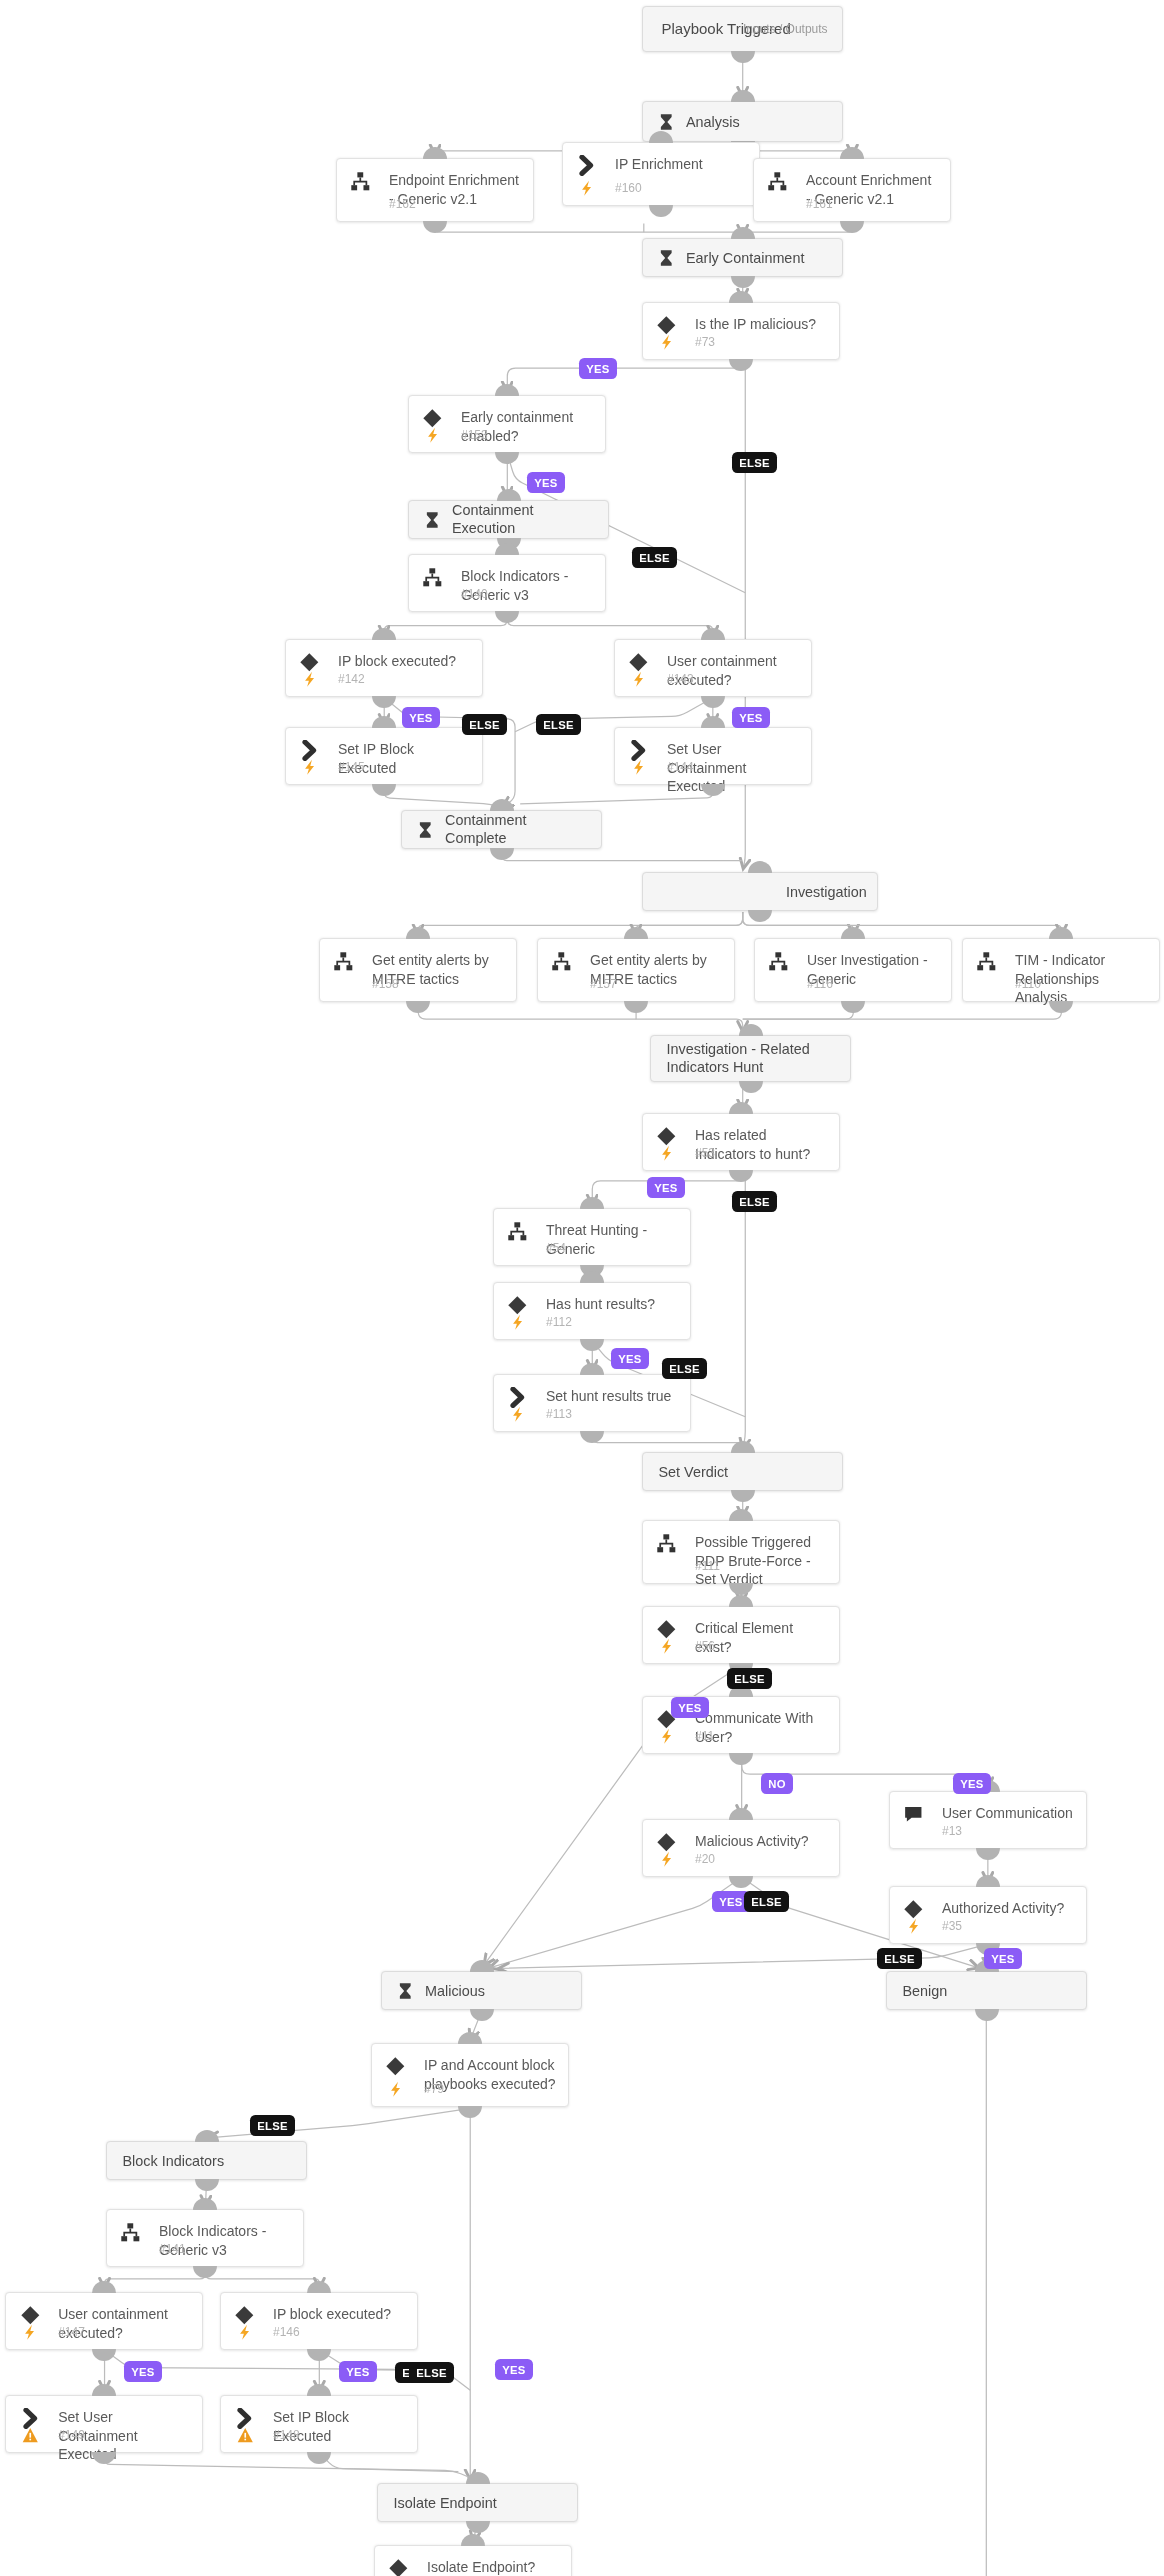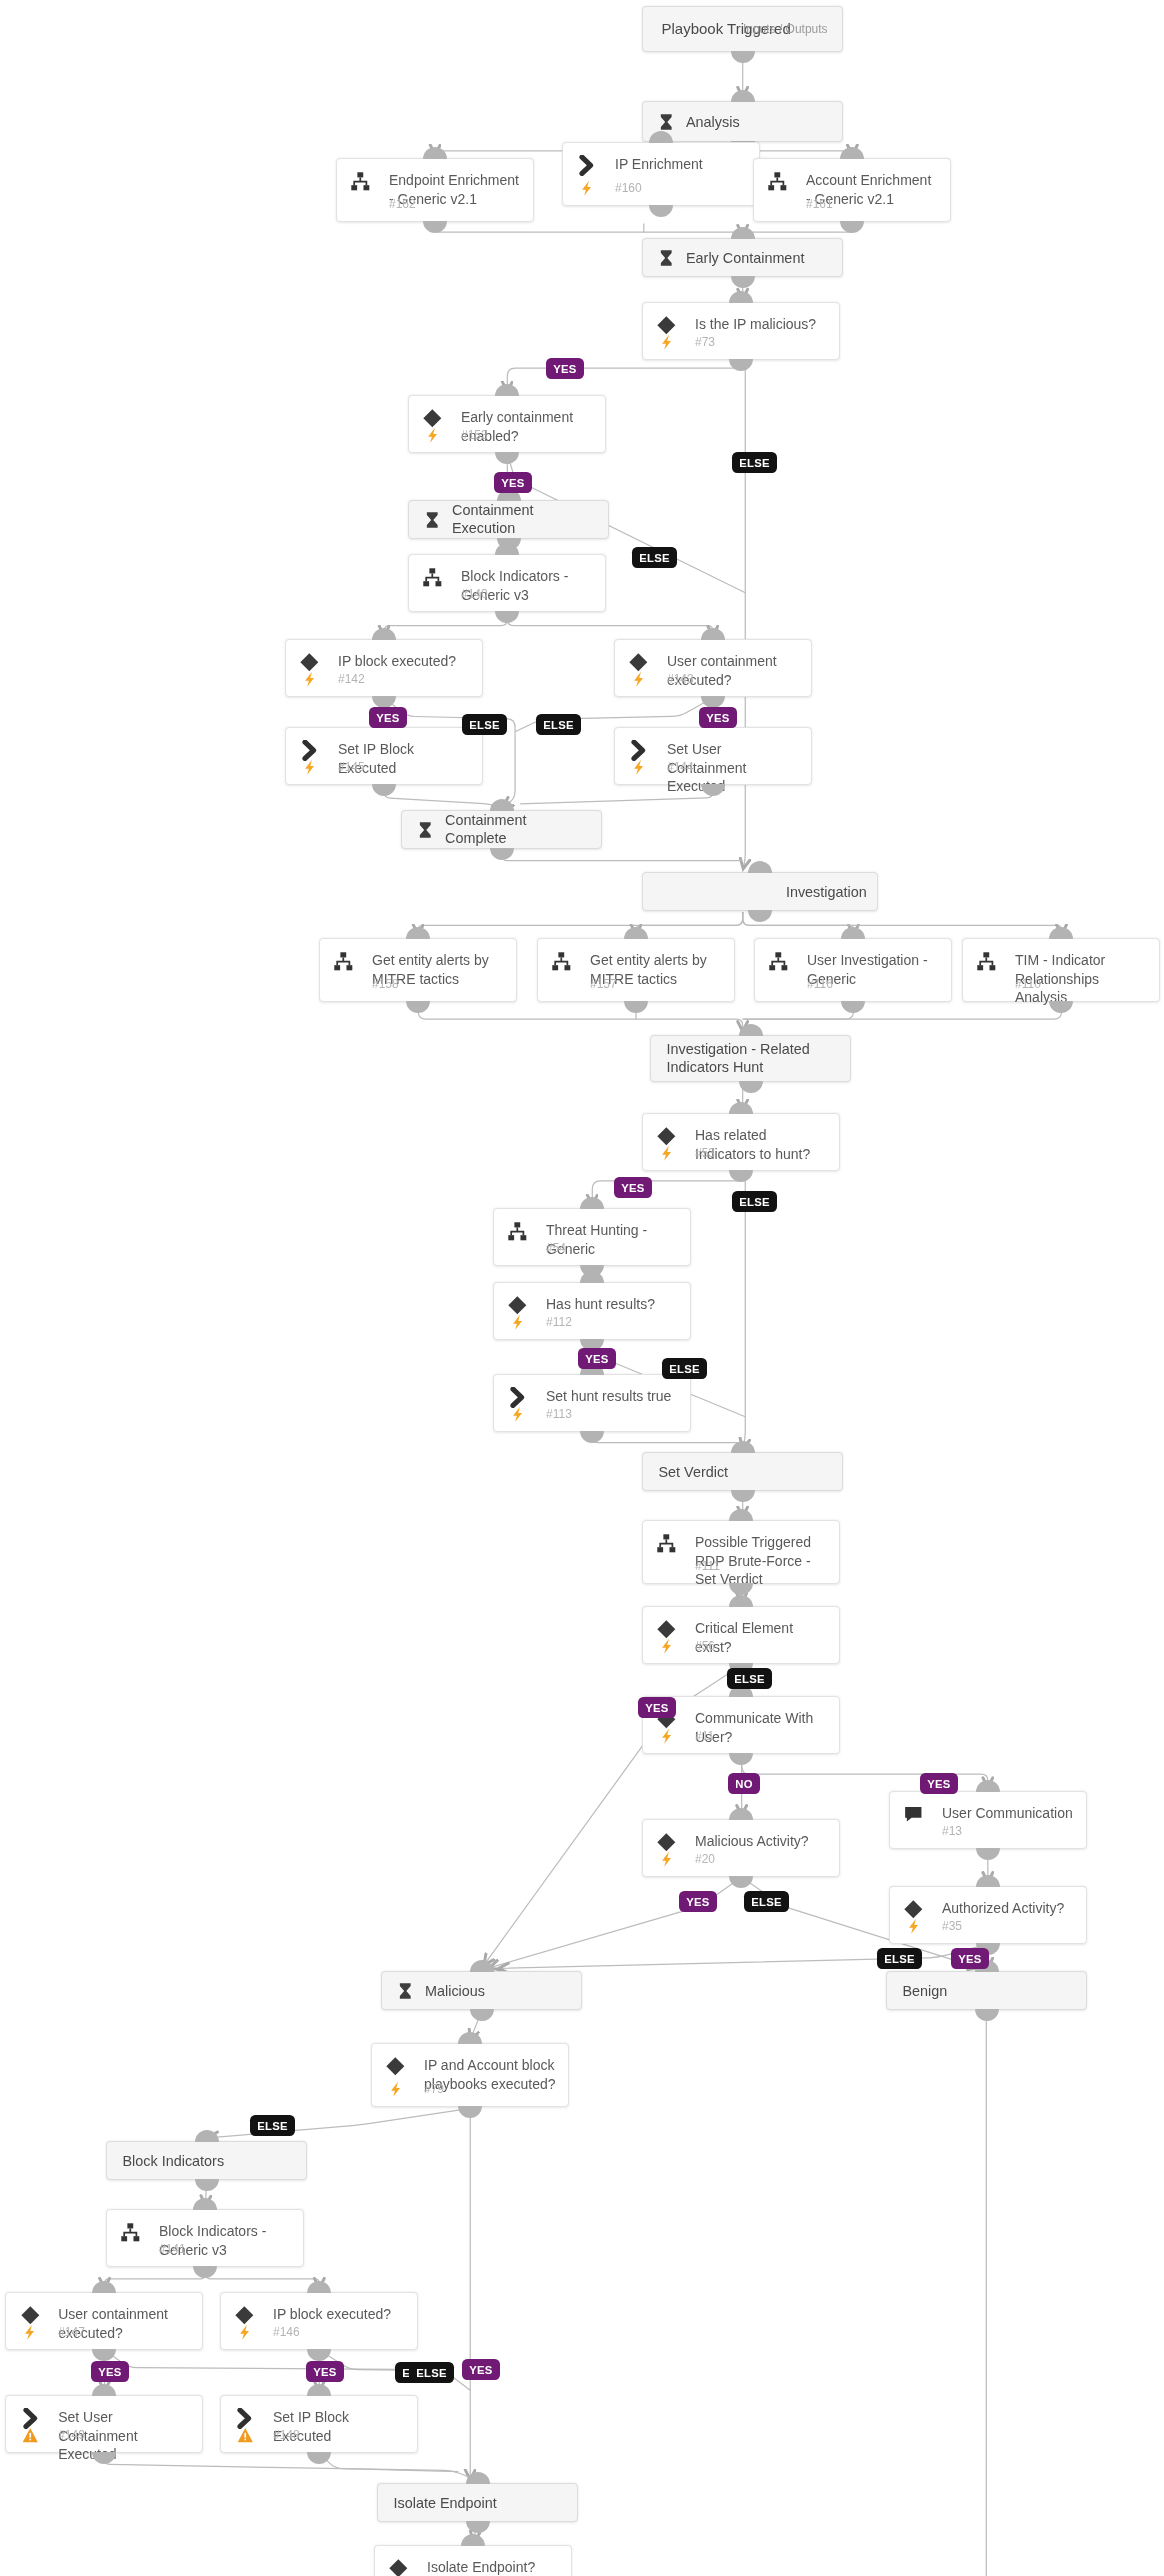--- a/index.html
+++ b/index.html
@@ -18,21 +18,21 @@
   .node .num{position:absolute;left:52px;bottom:10.3px;font-size:12px;color:#b4b4b4;}
   .node .main-icon{position:absolute;left:13.4px;top:12.4px;width:20.6px;height:20.6px;}
   .node.section .main-icon{top:50%;transform:translateY(-50%);left:14.4px;width:18.5px;height:18.5px;}
   .node .status-icon{position:absolute;left:15.5px;bottom:8.2px;width:16.5px;height:16.5px;}
   .icon svg{width:100%;height:100%;display:block;}
   .port{position:absolute;left:50%;width:24px;height:12px;background:#b3b3b3;transform:translateX(-50%);z-index:2;}
   .port-top{top:-12px;border-radius:12px 12px 0 0;}
   .port-bottom{bottom:-12px;border-radius:0 0 12px 12px;}
   .clabel{position:absolute;z-index:4;color:#ffffff;font-size:11.3px;font-weight:bold;letter-spacing:0.3px;
           padding:4.6px 7.2px;border-radius:5.2px;white-space:nowrap;}
-  .clabel.gray{background:#701a75;}
+  .clabel.gray{background:#8b5cf6;margin-left:33px;}
   .clabel.black{background:#121212;}
 </style>
 </head>
 <body>
 
 <div id="canvas">
   <div id="edges"><svg width="1164" height="3312" viewBox="0 0 2260 6429">
         <defs>
           <marker id="arr" markerWidth="14" markerHeight="14" refX="9" refY="5" orient="auto">
             <path d="M1,1 L9,5 L1,9" fill="none" stroke="#a9a9a9" stroke-width="2.4" stroke-linecap="round"></path>

